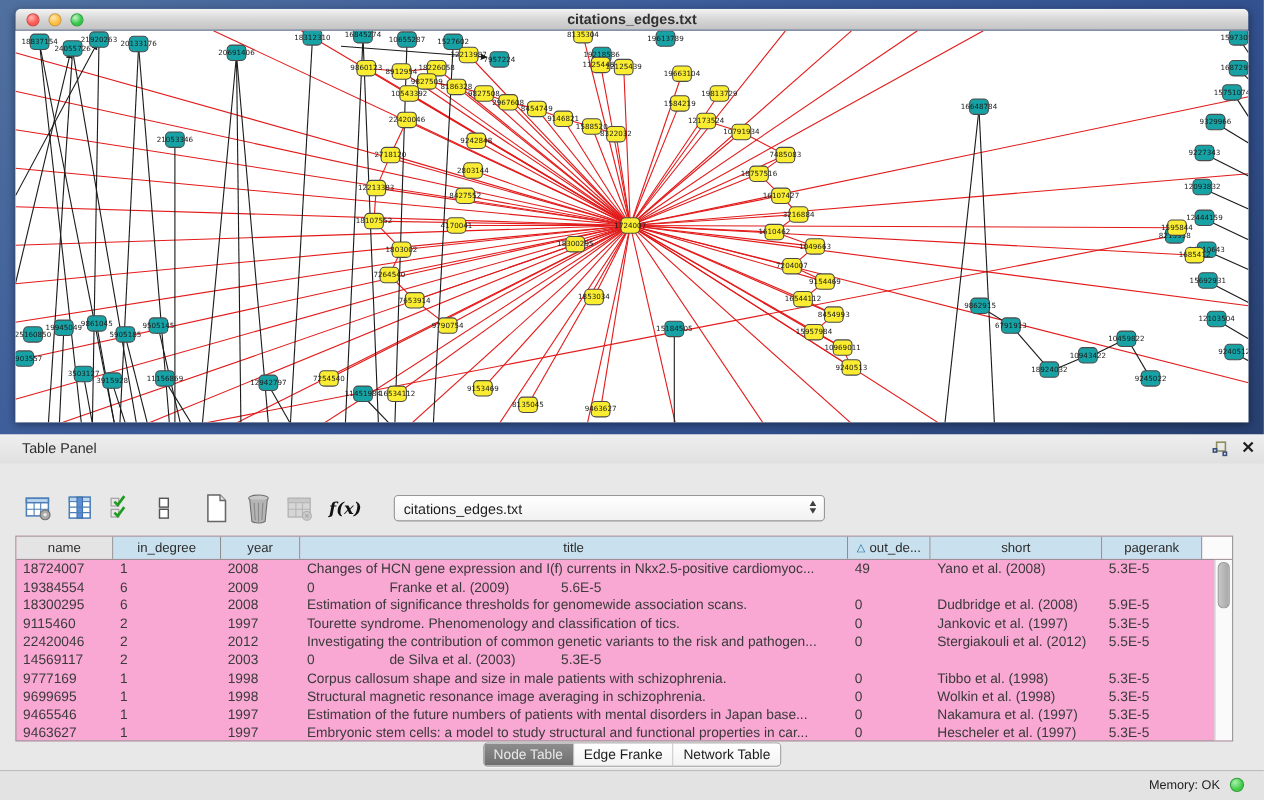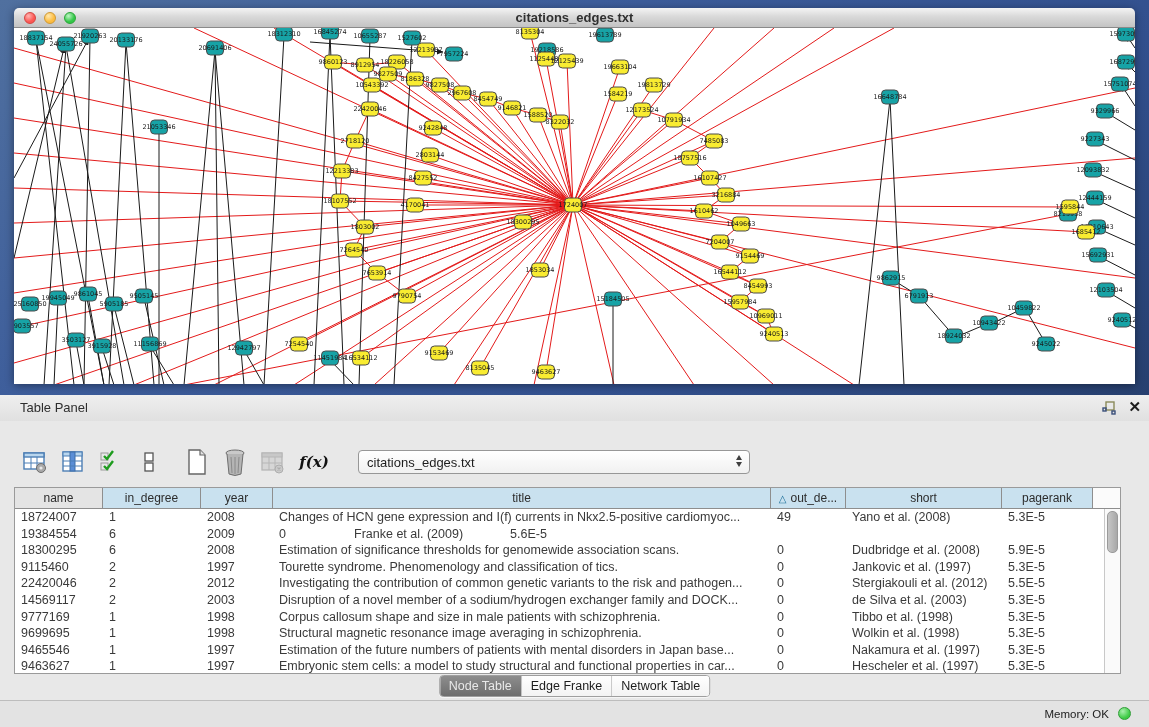--- a/index.html
+++ b/index.html
@@ -37,21 +37,21 @@
   #fx-label{font-family:"DejaVu Serif",serif;font-style:italic;font-weight:bold;font-size:15px;color:#111;}
   #table-selector{margin-left:18px;width:392px;height:24px;box-sizing:border-box;border:1px solid #979797;
     border-radius:4px;background:linear-gradient(#ffffff,#f1f1f1);display:flex;align-items:center;
     padding:0 8px;font-size:13px;color:#1d1d1d;position:relative;cursor:pointer;}
   #table-selector .stepper{position:absolute;right:7px;top:4px;display:flex;flex-direction:column;gap:2px;}
   #table-selector .tri{width:0;height:0;border-left:3.5px solid transparent;border-right:3.5px solid transparent;}
   #table-selector .tri.up{border-bottom:5px solid #3f3f3f;}
   #table-selector .tri.dn{border-top:5px solid #3f3f3f;}
 
   
-  #table{position:absolute;left:14px;top:66px;width:1107px;height:187px;background:#ffffff;
+  #table{position:absolute;left:14px;top:66px;width:1107px;height:187px;background:#f9a8d4;
     border:1px solid #9a9a9a;box-sizing:border-box;display:flex;flex-direction:column;}
   #thead{display:flex;height:20px;flex:none;border-bottom:1px solid #8e8e8e;}
   .th{box-sizing:border-box;border-right:1px solid #8e8e8e;background:#c9e1ef;
     font-size:12px;color:#2c2c2c;display:flex;align-items:center;justify-content:center;
     white-space:nowrap;overflow:hidden;cursor:pointer;}
   .th.name-col{background:#e4e4e4;}
   .th .sort-tri{color:#1c6f9a;font-size:10px;margin-right:4px;}
   .th-filler{flex:1;background:#fbfbfb;border-right:none;}
   #tbody-wrap{display:flex;flex:1;min-height:0;}
   #tbody{flex:1;overflow:hidden;}
@@ -826,21 +826,20 @@
               <div class="td" style="width: 72px;">2012</div>
               <div class="td" style="width: 498px;">Investigating the contribution of common genetic variants to the risk and pathogen...</div>
               <div class="td" style="width: 75px;">0</div>
               <div class="td" style="width: 156px;">Stergiakouli et al. (2012)</div>
               <div class="td" style="width: 91px;">5.5E-5</div>
             </div>
             <div class="tr">
               <div class="td" style="width: 88px;">14569117</div>
               <div class="td" style="width: 98px;">2</div>
               <div class="td" style="width: 72px;">2003</div>
-              <div class="td" style="width: 498px;">Disruption of a novel member of a sodium/hydrogen exchanger family and DOCK...</div>
               <div class="td" style="width: 75px;">0</div>
               <div class="td" style="width: 156px;">de Silva et al. (2003)</div>
               <div class="td" style="width: 91px;">5.3E-5</div>
             </div>
             <div class="tr">
               <div class="td" style="width: 88px;">9777169</div>
               <div class="td" style="width: 98px;">1</div>
               <div class="td" style="width: 72px;">1998</div>
               <div class="td" style="width: 498px;">Corpus callosum shape and size in male patients with schizophrenia.</div>
               <div class="td" style="width: 75px;">0</div>

